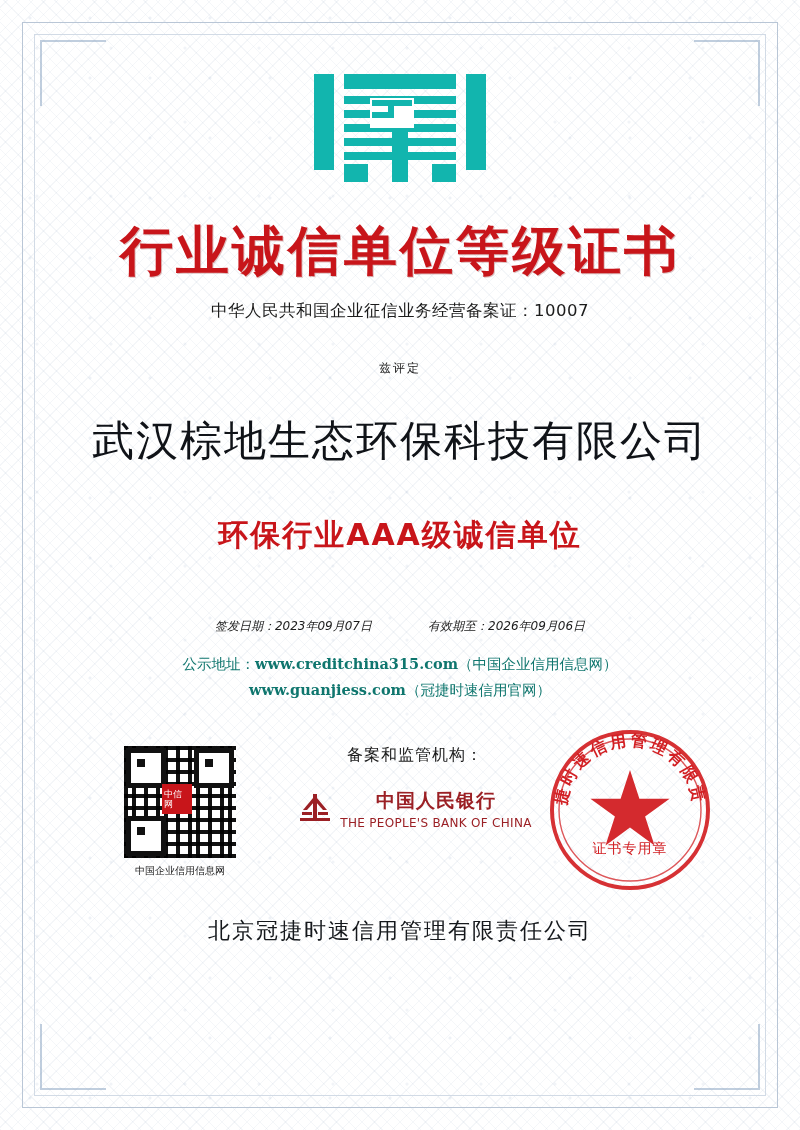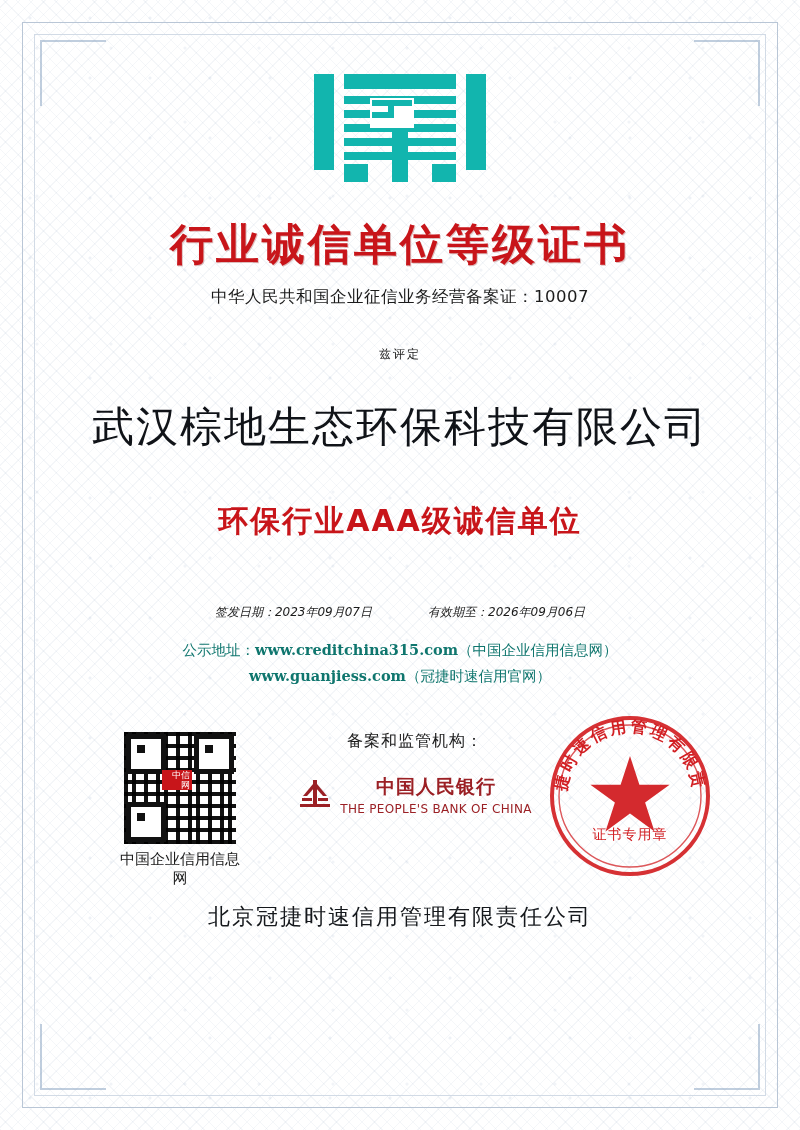--- a/index.html
+++ b/index.html
@@ -77,21 +77,21 @@
     height: 130px;
   }
   .logo {
     display: inline-block;
   }
 
   
   .main-title {
     margin-top: 18px;
     font-family: "DejaVu Sans", sans-serif;
-    font-size: 43px;
+    font-size: 53px;
     font-weight: bold;
     letter-spacing: 3px;
     color: #c8151a;
     text-shadow: 1px 1px 0 rgba(120,0,0,0.25);
   }
   .subtitle {
     margin-top: 12px;
     font-family: "DejaVu Sans", sans-serif;
     font-size: 16.5px;
     color: #1b1b1b;
@@ -190,37 +190,37 @@
     left: 6px; top: 6px;
     width: 8px; height: 8px;
     background: #111;
   }
   .qr .finder.tl { left: 2px; top: 2px; }
   .qr .finder.tr { right: 2px; top: 2px; }
   .qr .finder.bl { left: 2px; bottom: 2px; }
   .qr .qr-center {
     position: absolute;
     left: 38px; top: 38px;
-    width: 30px; height: 20px;
+    width: 30px; height: 30px;
     background: #c8151a;
     color: #fff;
     font-size: 9px;
     line-height: 10px;
     font-family: "DejaVu Sans", sans-serif;
     display: flex;
     align-items: center;
     justify-content: center;
-    text-align: right;
+    text-align: left;
     padding: 2px;
     box-sizing: border-box;
   }
   .qr-caption {
     margin-top: 6px;
     font-family: "DejaVu Sans", sans-serif;
-    font-size: 15px;
+    font-size: 10px;
     color: #1b1b1b;
   }
 
   .bank-box {
     position: absolute;
     left: 230px;
     top: 5px;
     width: 250px;
     text-align: center;
   }

